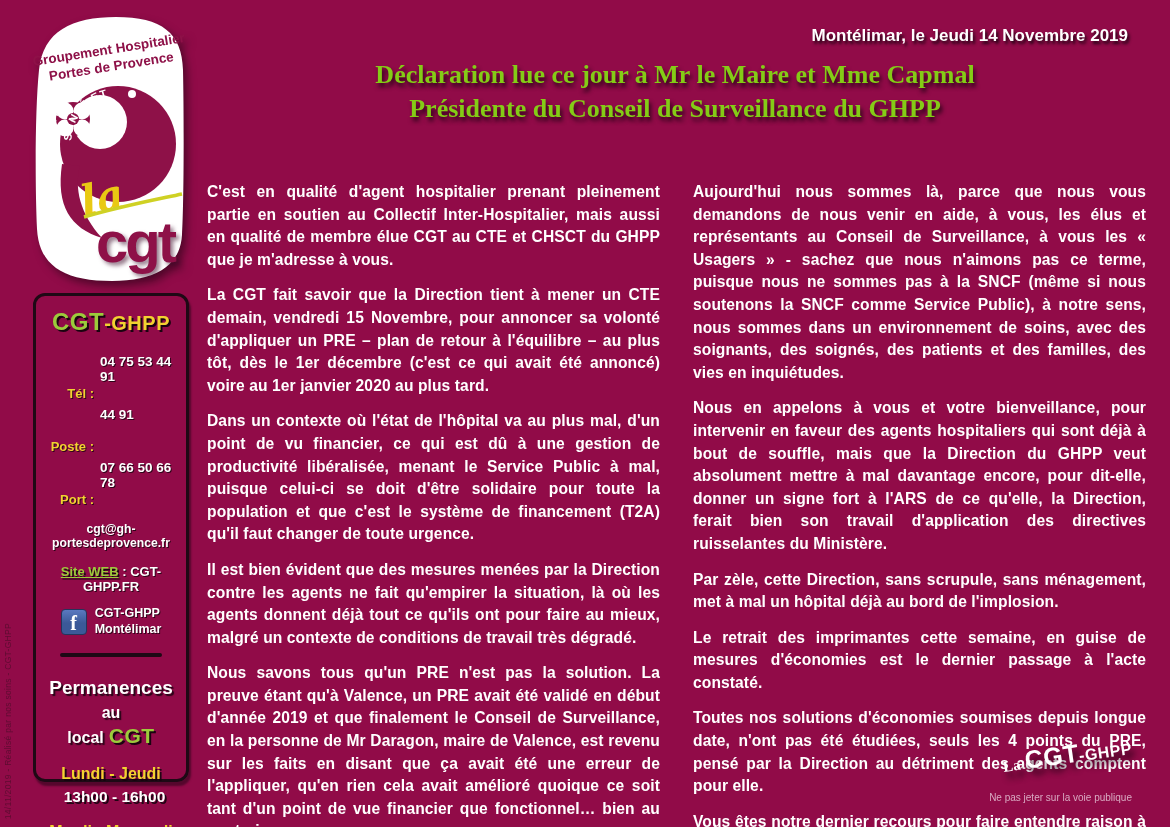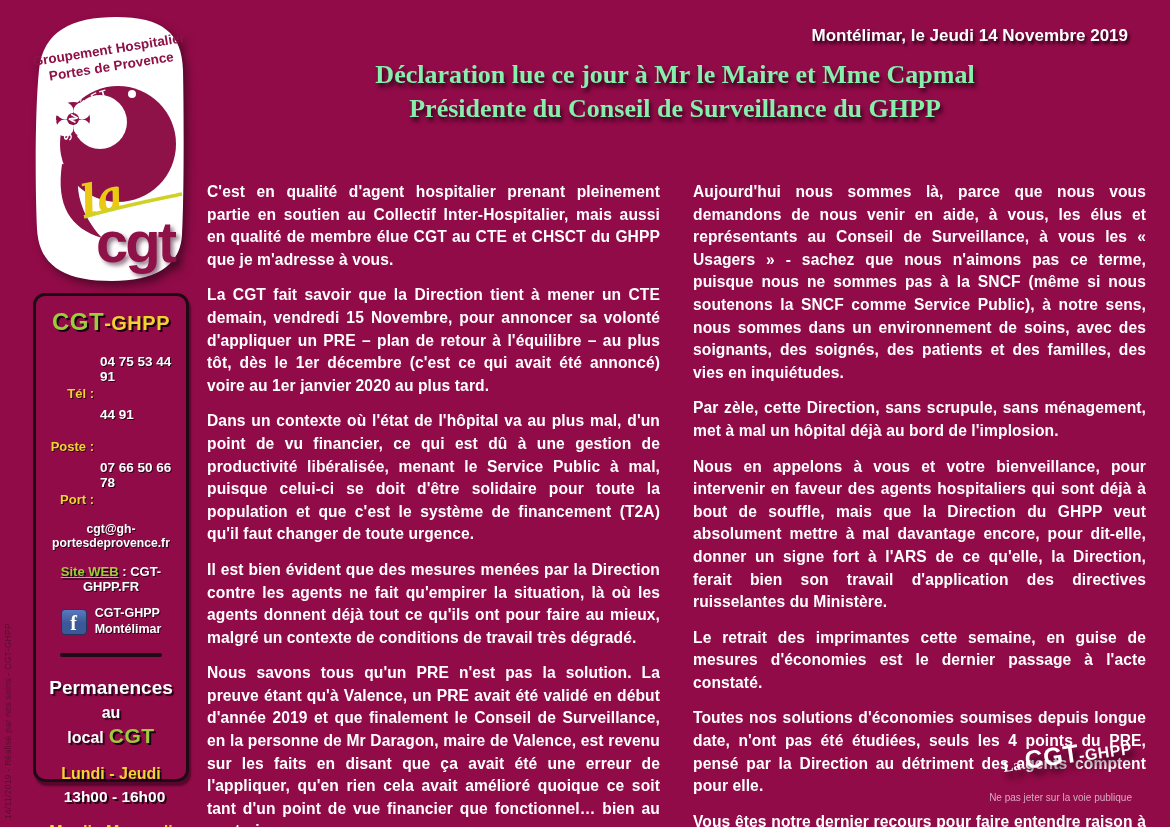--- a/index.html
+++ b/index.html
@@ -17,21 +17,21 @@
   
   .date-line {
     position:absolute; top:26px; right:42px;
     font-size:17px; font-weight:bold; color:#fff;
     text-shadow:2px 3px 3px rgba(32,3,20,.95);
     padding-left:8px;
   }
   .doc-title {
     position:absolute; top:58px; left:205px; width:940px;
     text-align:center; font-family:"Liberation Serif", serif;
-    font-weight:bold; font-size:26px; line-height:1.32; color:#86efac;
+    font-weight:bold; font-size:26px; line-height:1.32; color:#84cc16;
     text-shadow:2px 4px 4px rgba(32,3,20,.9);
   }
 
   
   .content {
     position:absolute; left:207px; top:181px; width:940px;
     display:flex; gap:33px;
   }
   .col { width:453px; }
   .col p {
@@ -207,22 +207,22 @@
   <div class="content">
     <div class="col">
       <p>C'est en qualité d'agent hospitalier prenant pleinement partie en soutien au Collectif Inter-Hospitalier, mais aussi en qualité de membre élue CGT au CTE et CHSCT du GHPP que je m'adresse à vous.</p>
       <p>La CGT fait savoir que la Direction tient à mener un CTE demain, vendredi 15 Novembre, pour annoncer sa volonté d'appliquer un PRE – plan de retour à l'équilibre – au plus tôt, dès le 1er décembre (c'est ce qui avait été annoncé) voire au 1er janvier 2020 au plus tard.</p>
       <p>Dans un contexte où l'état de l'hôpital va au plus mal, d'un point de vu financier, ce qui est dû à une gestion de productivité libéralisée, menant le Service Public à mal, puisque celui-ci se doit d'être solidaire pour toute la population et que c'est le système de financement (T2A) qu'il faut changer de toute urgence.</p>
       <p>Il est bien évident que des mesures menées par la Direction contre les agents ne fait qu'empirer la situation, là où les agents donnent déjà tout ce qu'ils ont pour faire au mieux, malgré un contexte de conditions de travail très dégradé.</p>
       <p>Nous savons tous qu'un PRE n'est pas la solution. La preuve étant qu'à Valence, un PRE avait été validé en début d'année 2019 et que finalement le Conseil de Surveillance, en la personne de Mr Daragon, maire de Valence, est revenu sur les faits en disant que ça avait été une erreur de l'appliquer, qu'en rien cela avait amélioré quoique ce soit tant d'un point de vue financier que fonctionnel… bien au contraire.</p>
     </div>
     <div class="col">
       <p>Aujourd'hui nous sommes là, parce que nous vous demandons de nous venir en aide, à vous, les élus et représentants au Conseil de Surveillance, à vous les « Usagers » - sachez que nous n'aimons pas ce terme, puisque nous ne sommes pas à la SNCF (même si nous soutenons la SNCF comme Service Public), à notre sens, nous sommes dans un environnement de soins, avec des soignants, des soignés, des patients et des familles, des vies en inquiétudes.</p>
+      <p>Nous en appelons à vous et votre bienveillance, pour intervenir en faveur des agents hospitaliers qui sont déjà à bout de souffle, mais que la Direction du GHPP veut absolument mettre à mal davantage encore, pour dit-elle, donner un signe fort à l'ARS de ce qu'elle, la Direction, ferait bien son travail d'application des directives ruisselantes du Ministère.</p>
       <p>Par zèle, cette Direction, sans scrupule, sans ménagement, met à mal un hôpital déjà au bord de l'implosion.</p>
-      <p>Nous en appelons à vous et votre bienveillance, pour intervenir en faveur des agents hospitaliers qui sont déjà à bout de souffle, mais que la Direction du GHPP veut absolument mettre à mal davantage encore, pour dit-elle, donner un signe fort à l'ARS de ce qu'elle, la Direction, ferait bien son travail d'application des directives ruisselantes du Ministère.</p>
       <p>Le retrait des imprimantes cette semaine, en guise de mesures d'économies est le dernier passage à l'acte constaté.</p>
       <p>Toutes nos solutions d'économies soumises depuis longue date, n'ont pas été étudiées, seuls les 4 points du PRE, pensé par la Direction au détriment des agents comptent pour elle.</p>
       <p>Vous êtes notre dernier recours pour faire entendre raison à cette direction prête à tout pour faire falloir leurs avantages promotionnels auprès de leur tutelle.</p>
     </div>
   </div>
 
   <div class="signature">
     <span class="sig-la">La</span><span class="sig-cgt">CGT</span><span class="sig-ghpp">-GHPP</span>
   </div>
 

